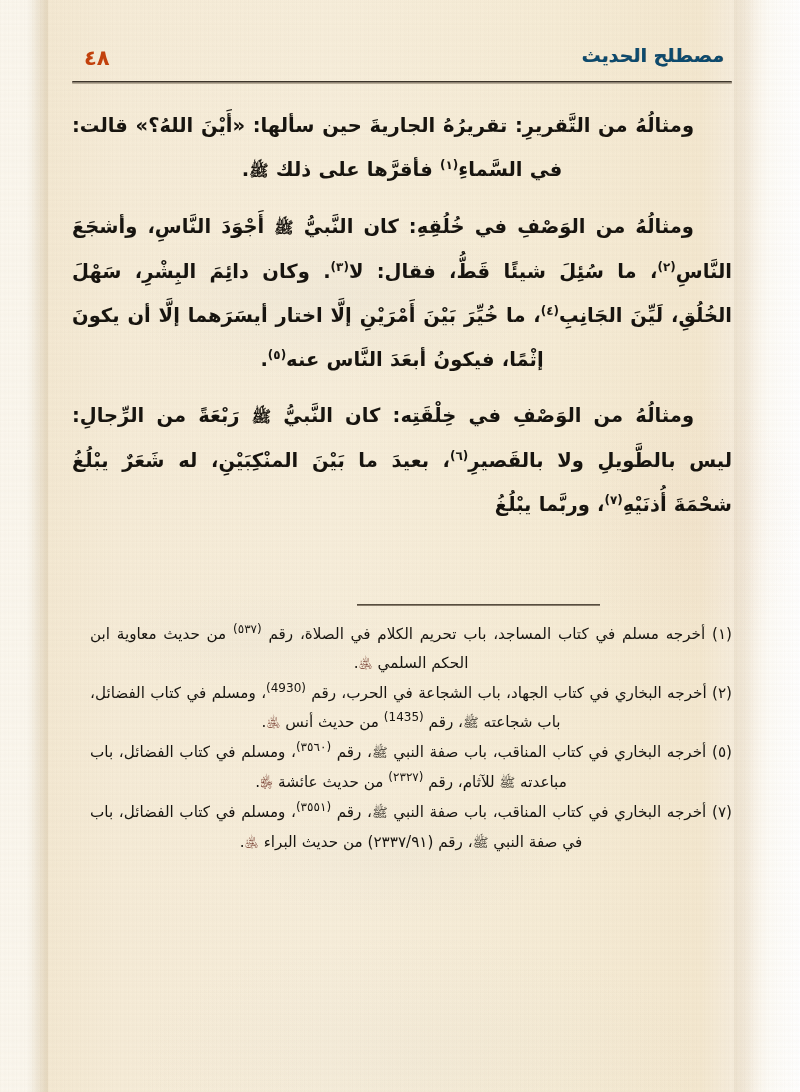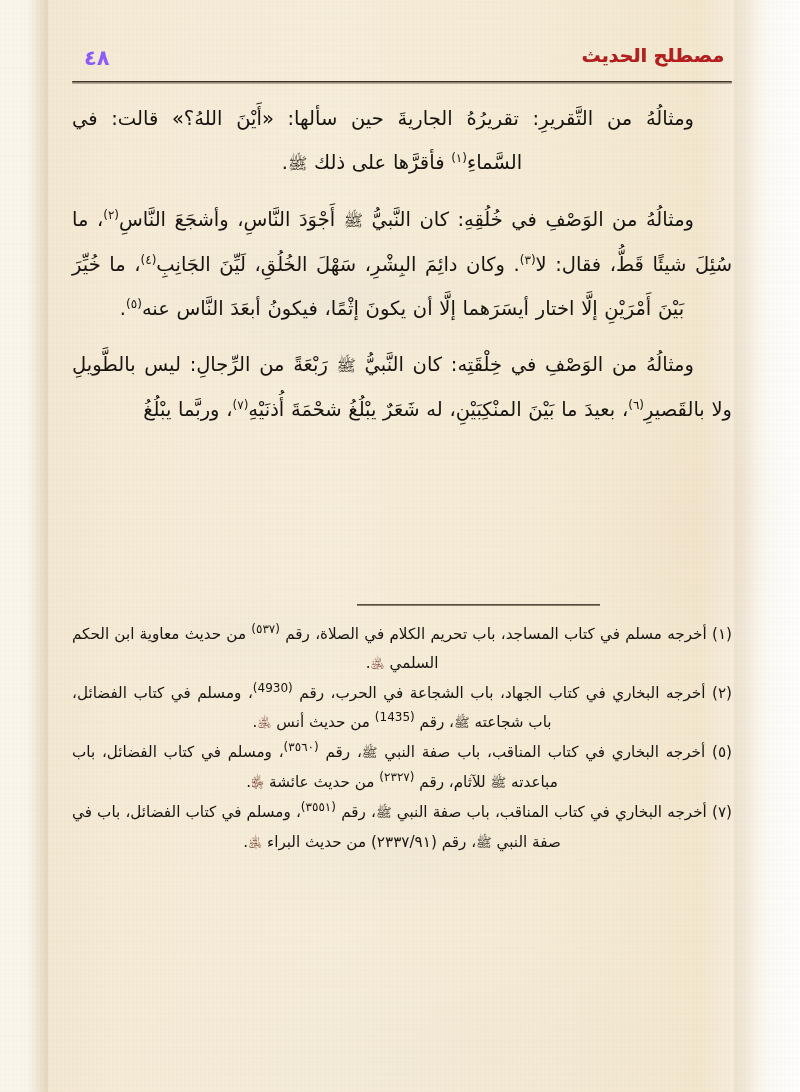--- a/index.html
+++ b/index.html
@@ -96,48 +96,49 @@
     height: 40px;
   }
   .head-title {
     position: absolute;
     right: 8px;
     top: 0;
     font-family: "DejaVu Sans", "Liberation Sans", sans-serif;
     font-weight: 700;
     font-size: 19px;
     letter-spacing: -0.4px;
-    color: #b91c1c;
+    color: #0c4a6e;
     text-shadow: 0.4px 0 0 rgba(20,17,12,0.55);
   }
   .head-folio {
     position: absolute;
     left: 12px;
     top: 2px;
     font-family: "DejaVu Sans", "Liberation Sans", sans-serif;
     font-weight: 700;
     font-size: 21px;
-    color: #8b5cf6;
+    color: #c2410c;
   }
   .head-rule {
     position: absolute;
     top: 37px;
     left: 0;
     right: 0;
     height: 3px;
     background: linear-gradient(180deg, #3d352a 0%, #3d352a 45%, #8d8273 48%, #cbbfa8 100%);
     border-radius: 1px;
   }
 
   
   .body-col {
     position: absolute;
-    top: 97px;
-    left: 0;
-    right: 0;
+    top: 104px;
+    left: 0;
+    right: 0;
+    font-weight: bold;
   }
   .para {
     font-size: 19.5px;
     line-height: 44px;
     text-align: justify;
     text-align-last: center;
     margin: 0 0 12px 0;
     text-indent: 38px;
     color: #17140f;
     word-spacing: 0.5px;
@@ -165,21 +166,21 @@
   .fn-rule {
     width: 243px;
     height: 2px;
     margin: 0 0 14px auto;
     margin-right: 132px;
     background: linear-gradient(180deg, #4a4033 0%, #6b6052 60%, #b9ac95 100%);
   }
   .fn {
     font-size: 15.2px;
     line-height: 28.5px;
-    margin: 0 0 1px 0;
+    margin: 0 0 1px 18px;
     text-align: justify;
     text-align-last: center;
     color: #17140f;
   }
   .fn .fn-num {
     font-size: 15.2px;
   }
   .fn .honorific {
     font-size: 13px;
   }

